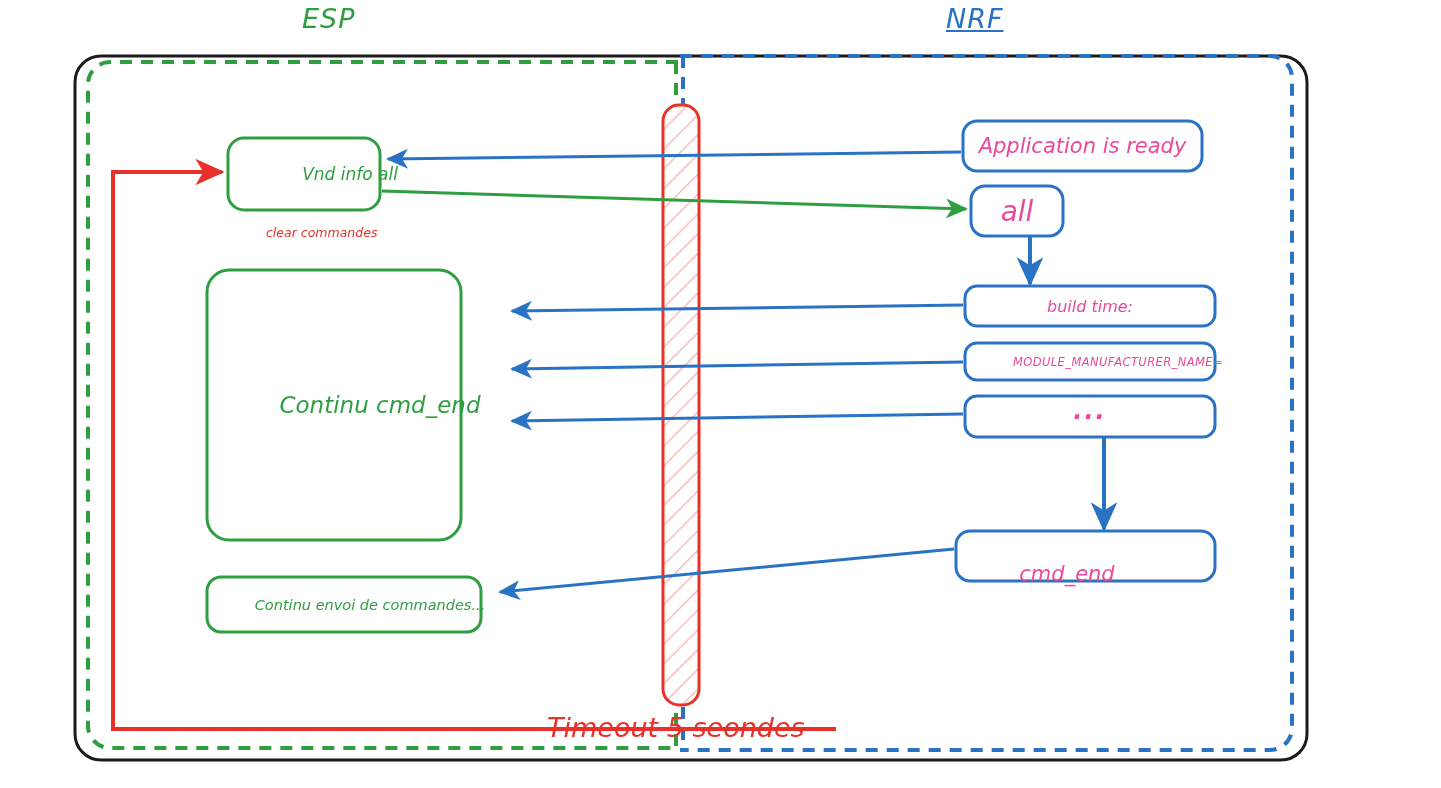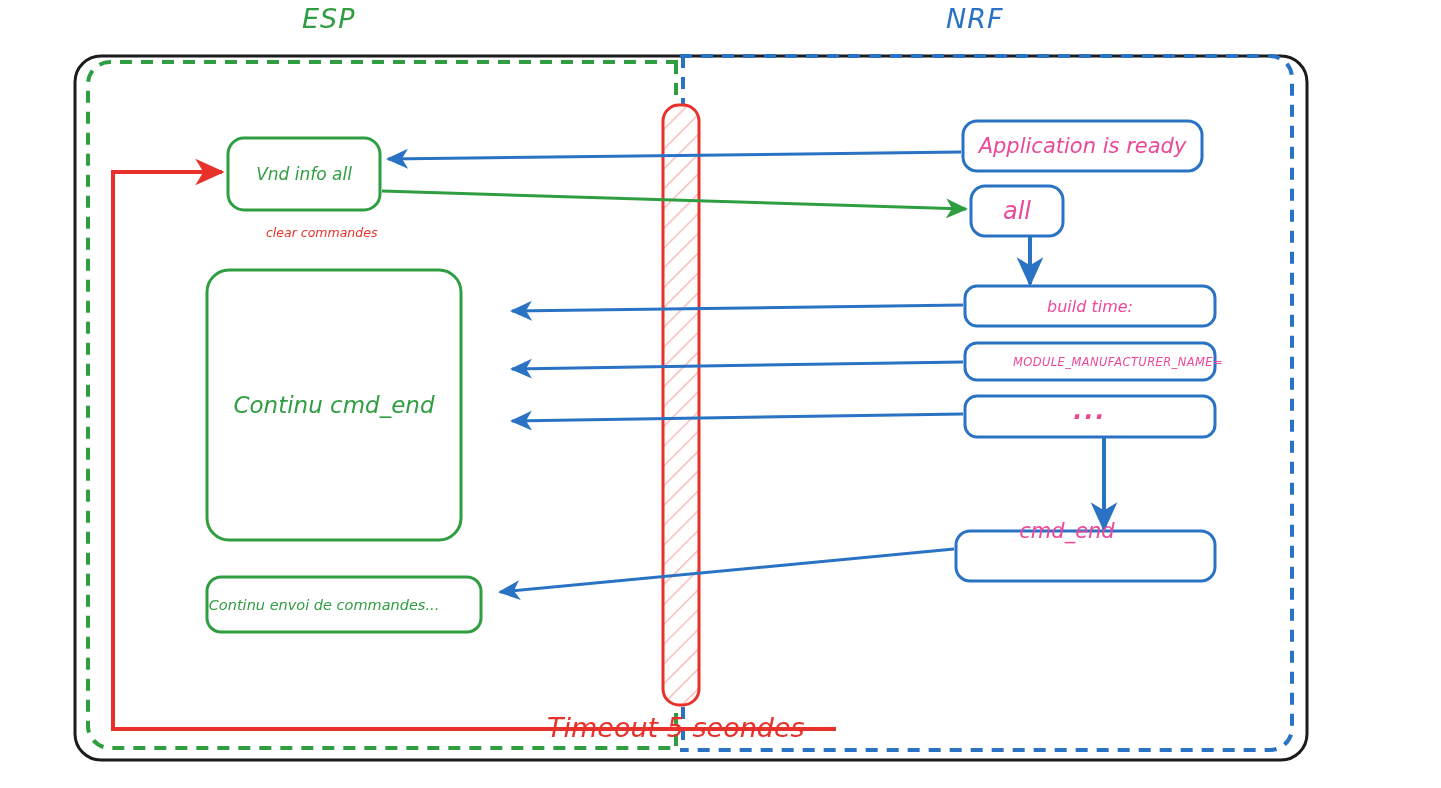--- a/index.html
+++ b/index.html
@@ -42,21 +42,21 @@
   .node-text {
     position: absolute;
     display: flex;
     align-items: center;
     justify-content: center;
     text-align: center;
     font-family: "DejaVu Sans", sans-serif;
     font-style: italic;
     pointer-events: none;
   }
-  .green-text { color: #2f9e41; }
+  .green-text { color: #2f9e41; margin-left: 46px; }
   .blue-text  { color: #ec4899; text-align: center; }
   .red-text   { color: #e8312a; }
 </style>
 </head>
 <body>
 
 <div id="canvas">
 
   <svg class="layer" viewBox="0 0 1441 788" xmlns="http://www.w3.org/2000/svg">
     <defs>
@@ -118,37 +118,37 @@
 
     <line x1="1030" y1="237" x2="1030" y2="284" stroke="#2a72c4" stroke-width="4" marker-end="url(#arrowBlue)"></line>
 
     <line x1="1104" y1="438" x2="1104" y2="529" stroke="#2a72c4" stroke-width="4" marker-end="url(#arrowBlue)"></line>
 
     <path d="M 836 729 L 113 729 L 113 172 L 222 172" fill="none" stroke="#e8312a" stroke-width="4" marker-end="url(#arrowRed)"></path>
   </svg>
 
   <div class="lbl side-title esp-title" style="left:302px; top:3px;">ESP</div>
 
-  <div class="lbl side-title nrf-title" style="left:946px; top:3px;">NRF</div>
+  <div class="lbl side-title nrf-title" style="left:946px; top:3px;text-decoration:underline;">NRF</div>
 
   <div class="node-text green-text" style="left:228px; top:138px; width:152px; height:72px; font-size:17px;">Vnd info all</div>
 
   <div class="lbl red-text" style="left:266px; top:225px; font-size:12.5px; font-style:italic;">clear commandes</div>
 
   <div class="node-text green-text" style="left:207px; top:270px; width:254px; height:270px; font-size:23px;">Continu cmd_end</div>
 
   <div class="node-text green-text" style="left:207px; top:577px; width:234px; height:55px; font-size:14.5px;">Continu envoi de commandes...</div>
 
   <div class="node-text blue-text" style="left:963px; top:121px; width:239px; height:50px; font-size:21px;">Application is ready</div>
 
-  <div class="node-text blue-text" style="left:971px; top:186px; width:92px; height:50px; font-size:24px;">all</div>
+  <div class="node-text blue-text" style="left:971px; top:186px; width:92px; height:50px; font-size:28px;">all</div>
 
   <div class="node-text blue-text" style="left:965px; top:286px; width:250px; height:40px; font-size:16px;">build time:</div>
 
   <div class="node-text blue-text" style="left:965px; top:343px; width:234px; height:37px; font-size:11.5px; letter-spacing:0.4px;margin-left:36px;">MODULE_MANUFACTURER_NAME=</div>
 
   <div class="node-text blue-text" style="left:965px; top:390px; width:250px; height:41px; font-size:24px; font-weight:bold; letter-spacing:2px;">...</div>
 
-  <div class="node-text blue-text" style="left:956px; top:506px; width:222px; height:50px; font-size:21px;">cmd_end</div>
+  <div class="node-text blue-text" style="left:956px; top:549px; width:222px; height:50px; font-size:21px;">cmd_end</div>
 
   <div class="lbl red-text" style="left:547px; top:712px; font-size:27px; font-style:italic;">Timeout 5 seondes</div>
 
 </div>
 
 </body></html>

